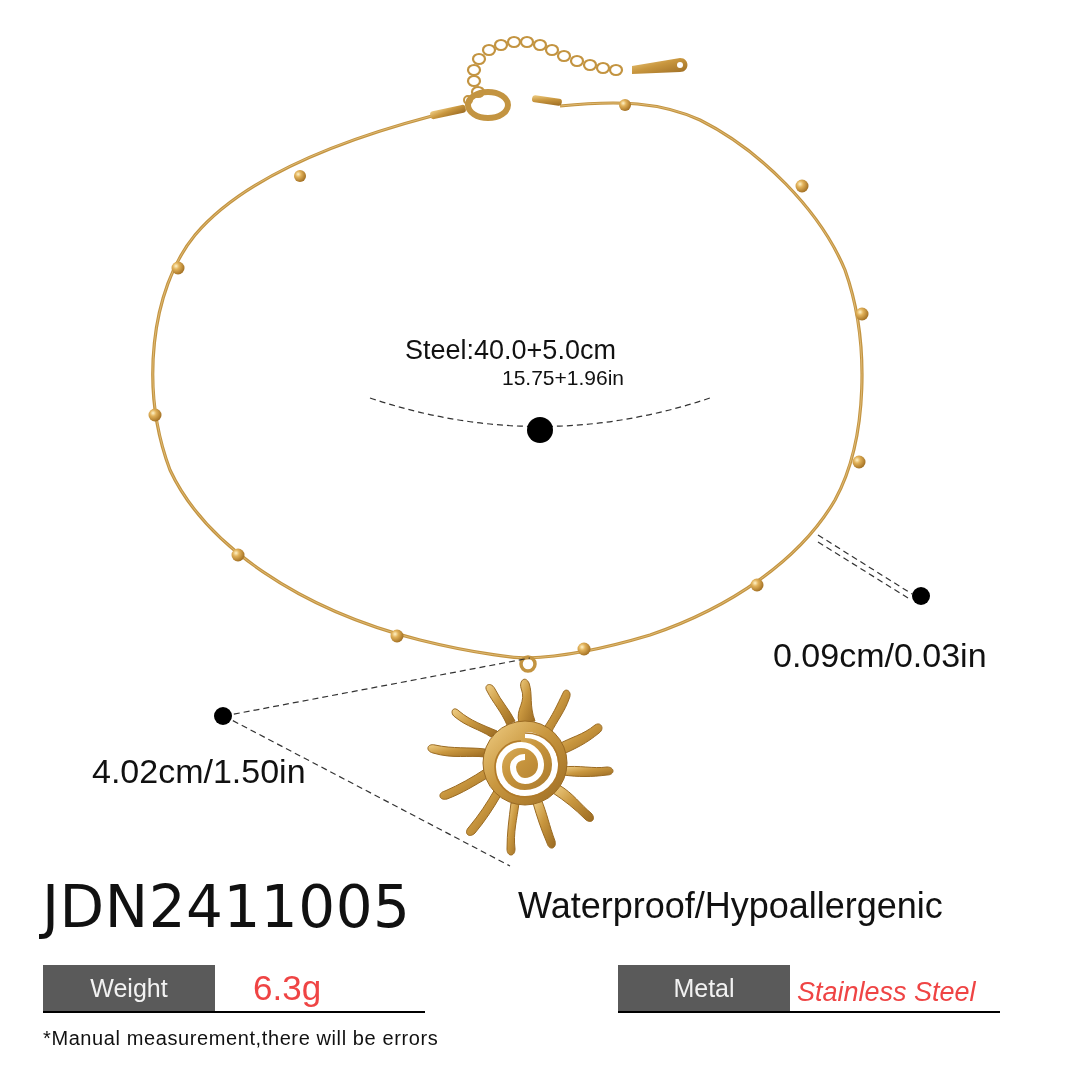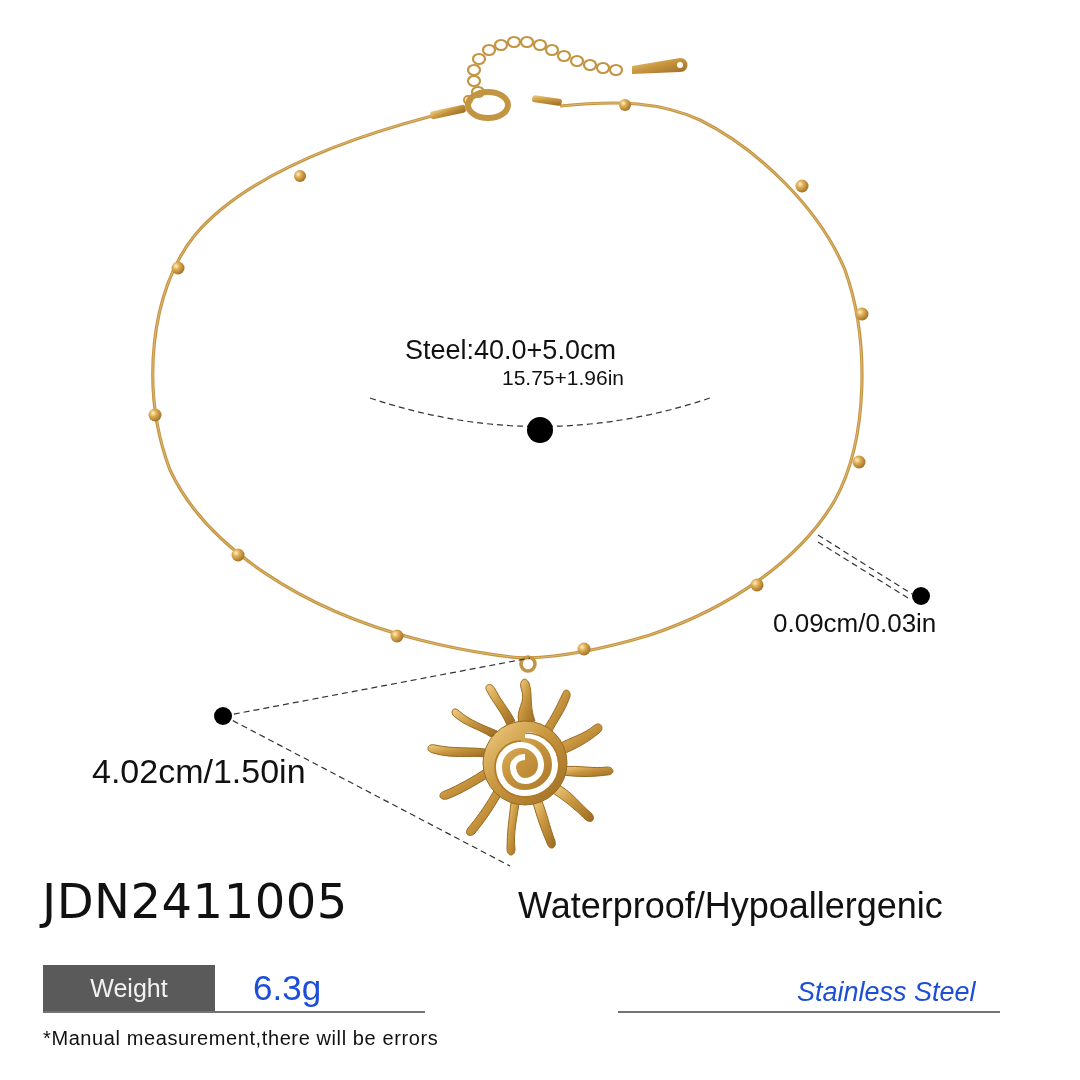--- a/index.html
+++ b/index.html
@@ -1,27 +1,27 @@
 <!DOCTYPE html>
 <html><head>
 <meta charset="utf-8">
 <style>
   html, body { margin:0; padding:0; background:#ffffff; }
   body { width:1080px; height:1080px; position:relative; overflow:hidden; font-family:"Liberation Sans", sans-serif; color:#111; }
   .art { position:absolute; left:0; top:0; width:1080px; height:1080px; }
   .txt { position:absolute; white-space:nowrap; color:#111; font-family:"Liberation Sans", sans-serif; }
   .dim-len1 { left:405px; top:335px; font-size:27px; }
   .dim-len2 { left:502px; top:366px; font-size:21px; }
-  .dim-thick { left:773px; top:608px; font-size:26px; }
+  .dim-thick { left:773px; top:636px; font-size:34px; }
   .dim-pend { left:92px; top:752px; font-size:34px; }
-  .sku { left:42px; top:873px; font-size:48px; font-family:"DejaVu Sans", sans-serif; font-weight:normal; letter-spacing:0.5px; }
+  .sku { left:42px; top:873px; font-size:58px; font-family:"DejaVu Sans", sans-serif; font-weight:normal; letter-spacing:0.5px; }
   .feature { left:518px; top:885px; font-size:36px; }
-  .spec-row { position:absolute; height:46px; border-bottom:2px solid #737373; }
+  .spec-row { position:absolute; height:46px; border-bottom:2px solid #000000; }
   .spec-label { position:absolute; left:0; top:0; width:172px; height:46px; background:#5a5a5a; color:#f2f2f2; font-size:25px; display:flex; align-items:center; justify-content:center; }
-  .spec-value { position:absolute; top:3px; white-space:nowrap; color:#1d4ed8; }
+  .spec-value { position:absolute; top:3px; white-space:nowrap; color:#ef4444; }
   .row-weight { left:43px; top:965px; width:382px; }
   .row-weight .spec-value { left:210px; font-size:35px; }
   .row-metal { left:618px; top:965px; width:382px; }
   .row-metal .spec-value { left:179px; top:12px; font-size:27px;font-style:italic; }
   .note { left:43px; top:1027px; font-size:20px; letter-spacing:0.6px; }
 </style>
 </head>
 <body>
 
 <svg class="art" viewBox="0 0 1080 1080" xmlns="http://www.w3.org/2000/svg">
@@ -135,16 +135,17 @@
 
 <div class="txt sku">JDN2411005</div>
 <div class="txt feature">Waterproof/Hypoallergenic</div>
 
 <div class="spec-row row-weight">
   <div class="spec-label">Weight</div>
   <div class="spec-value">6.3g</div>
 </div>
 
 <div class="spec-row row-metal">
+  <div class="spec-label">Metal</div>
   <div class="spec-value">Stainless Steel</div>
 </div>
 
 <div class="txt note">*Manual measurement,there will be errors</div>
 
 </body></html>

